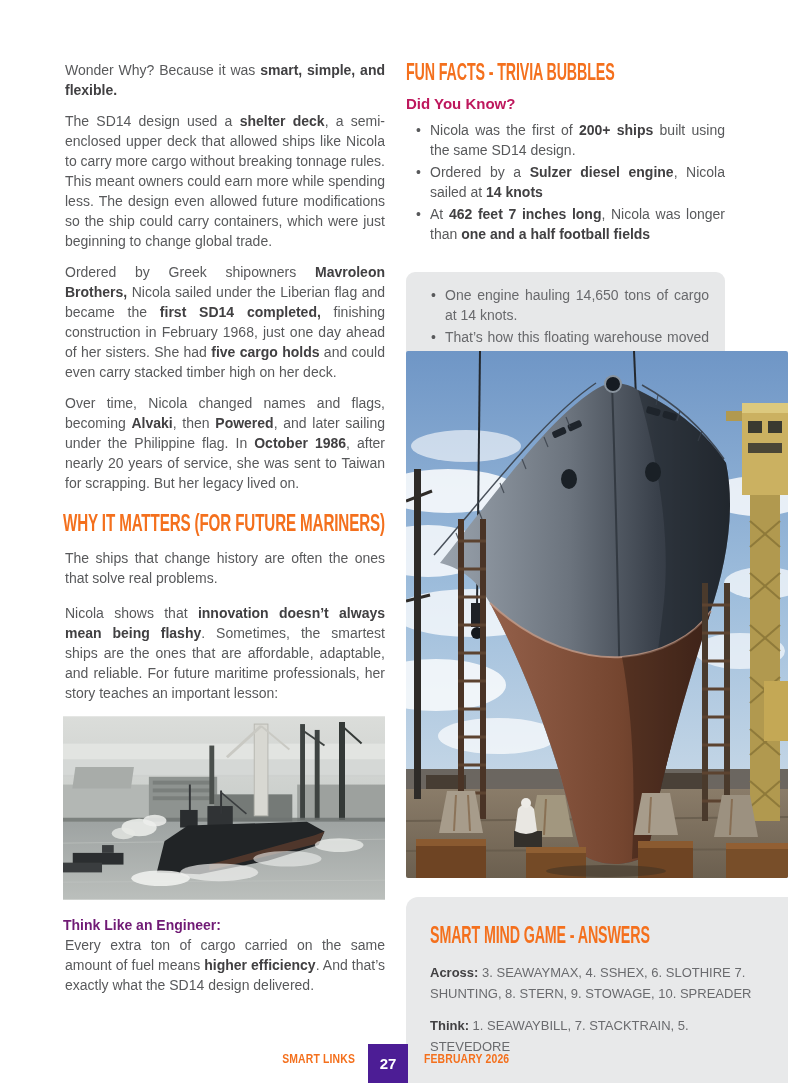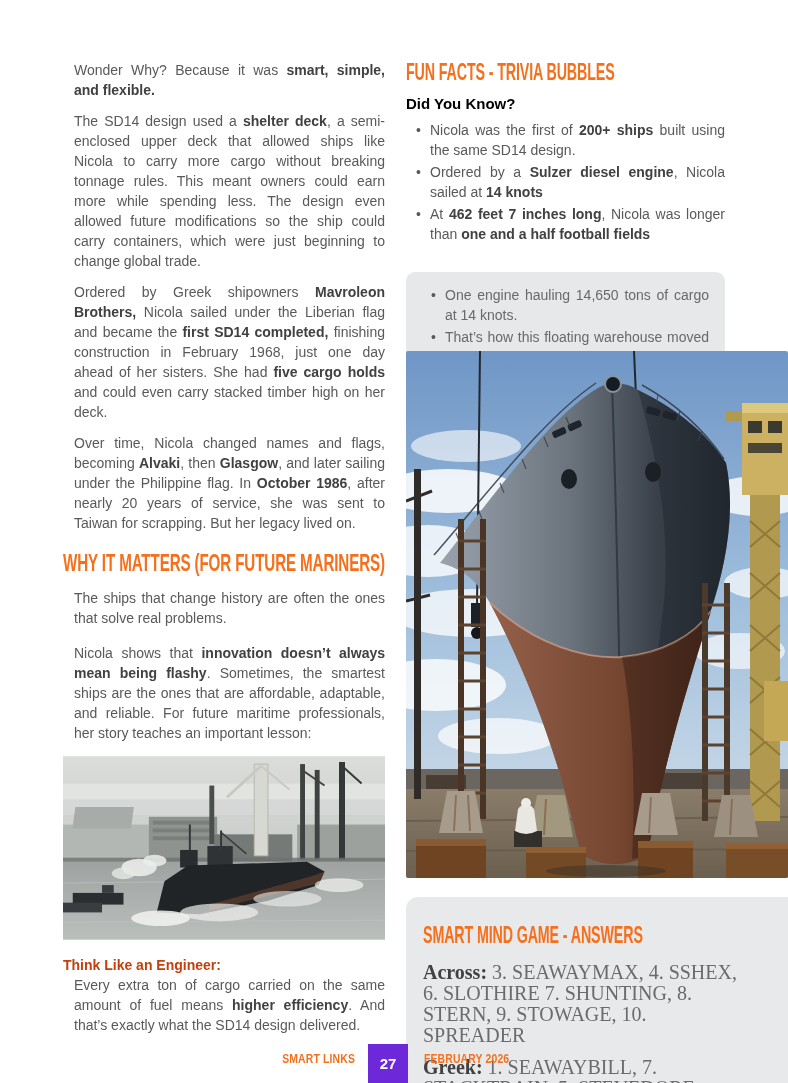--- a/index.html
+++ b/index.html
@@ -6,82 +6,82 @@
   body{
     width:788px;height:1083px;position:relative;overflow:hidden;
     background:#ffffff;
     font-family:"Liberation Sans",sans-serif;
     color:#58595B;
   }
   .col-left{position:absolute;left:63px;top:60px;width:322px;}
   .col-right{position:absolute;left:406px;top:58px;width:319px;}
   p.body{
     font-size:14px;line-height:20px;text-align:justify;
-    margin:0 0 11px 11px;color:#58595B;
+    margin:0 0 11px 2px;color:#58595B;
   }
   .b{font-weight:bold;color:#414042;}
   .hd{
     color:#F4701D;font-weight:800;white-space:nowrap;
     transform-origin:0 50%;margin:0;line-height:28px;
     letter-spacing:-0.2px;
   }
   .hd-left{font-size:23px;transform:scaleX(0.66);margin:16px 0 11px 0;}
   .hd-right{font-size:23px;transform:scaleX(0.62);margin:0 0 9px 0;}
   .hd-answers{font-size:23px;transform:scaleX(0.62);margin:0 0 13px 0;}
-  .subhead{font-size:15px;font-weight:bold;color:#000000;margin:0 0 8px 0;}
+  .subhead{font-size:15px;font-weight:bold;color:#be185d;margin:0 0 8px 0;}
   ul.bullets{list-style:none;margin:0 0 28px 0;padding:0 0 0 10px;}
   ul.bullets li{
     font-size:14px;line-height:20px;text-align:justify;color:#58595B;
     padding-left:14px;position:relative;margin:0 0 2px 0;
   }
   ul.bullets li::before{
     content:"•";position:absolute;left:0;top:0;color:#58595B;
   }
   .graybox{
     background:#E7E8E9;border-radius:9px;
     padding:13px 16px 12px 15px;margin:0;
   }
   .graybox ul.bullets{margin:0;}
   .graybox ul.bullets li{color:#68696C;}
   .photo{display:block;margin:3px 0 13px 0;border-radius:2px;overflow:hidden;}
   .photo svg{display:block;}
   .photo-big{position:absolute;left:406px;top:351px;width:382px;height:527px;}
   .answers-box{
     position:absolute;left:406px;top:897px;width:382px;height:186px;
     background:#E8E9EA;border-top-left-radius:12px;
-    padding:24px 36px 0 17px;box-sizing:border-box;
+    padding:24px 36px 0 24px;box-sizing:border-box;
   }
   .answers-box p{
-    font-size:20px;line-height:21px;color:#6A6B6E;margin:0 0 11px 0;font-family:Liberation Serif, serif;
-  }
-  .lead{font-size:14px;line-height:20px;font-weight:bold;color:#c2410c;margin:0;}
+    font-size:13px;line-height:21px;color:#6A6B6E;margin:0 0 11px 0;
+  }
+  .lead{font-size:14px;line-height:20px;font-weight:bold;color:#701a75;margin:0;}
   .footer-brand{
     position:absolute;left:63px;top:1051px;width:292px;text-align:right;
     font-size:13px;font-weight:800;color:#F4701D;letter-spacing:0.2px;
     transform:scaleX(0.8);transform-origin:100% 50%;white-space:nowrap;
   }
   .footer-pagebox{
     position:absolute;left:368px;top:1044px;width:40px;height:39px;
-    background:#6d28d9;color:#ffffff;display:flex;align-items:center;
+    background:#4c1d95;color:#ffffff;display:flex;align-items:center;
     justify-content:center;font-size:15px;font-weight:bold;
   }
   .footer-issue{
     position:absolute;left:424px;top:1051px;
     font-size:13px;font-weight:800;color:#F4701D;letter-spacing:0.2px;
     transform:scaleX(0.8);transform-origin:0 50%;white-space:nowrap;
   }
 </style>
 </head>
 <body>
 
 <div class="col-left">
   <p class="body"><span>Wonder Why? Because it was </span><span class="b">smart, simple, and flexible.</span></p>
   <p class="body"><span>The SD14 design used a </span><span class="b">shelter deck</span><span>, a semi-enclosed upper deck that allowed ships like Nicola to carry more cargo without breaking tonnage rules. This meant owners could earn more while spending less. The design even allowed future modifications so the ship could carry containers, which were just beginning to change global trade.</span></p>
   <p class="body"><span>Ordered by Greek shipowners </span><span class="b">Mavroleon Brothers,</span><span> Nicola sailed under the Liberian flag and became the </span><span class="b">first SD14 completed,</span><span> finishing construction in February 1968, just one day ahead of her sisters. She had </span><span class="b">five cargo holds</span><span> and could even carry stacked timber high on her deck.</span></p>
-  <p class="body"><span>Over time, Nicola changed names and flags, becoming </span><span class="b">Alvaki</span><span>, then </span><span class="b">Glasgow</span><span>, and later sailing under the Philippine flag. In </span><span class="b">October 1986</span><span>, after nearly 20 years of service, she was sent to Taiwan for scrapping. But her legacy lived on.</span></p>
+  <p class="body"><span>Over time, Nicola changed names and flags, becoming </span><span class="b">Alvaki</span><span>, then </span><span class="b">Powered</span><span>, and later sailing under the Philippine flag. In </span><span class="b">October 1986</span><span>, after nearly 20 years of service, she was sent to Taiwan for scrapping. But her legacy lived on.</span></p>
 
   <h2 class="hd hd-left">WHY IT MATTERS (FOR FUTURE MARINERS)</h2>
 
   <p class="body" style="margin-bottom:15px;"><span>The ships that change history are often the ones that solve real problems.</span></p>
   <p class="body"><span>Nicola shows that </span><span class="b">innovation doesn’t always mean being flashy</span><span>. Sometimes, the smartest ships are the ones that are affordable, adaptable, and reliable. For future maritime professionals, her story teaches an important lesson:</span></p>
 
   <div class="photo">
     <svg width="322" height="188" viewBox="0 0 330 188" xmlns="http://www.w3.org/2000/svg">
       <defs>
         <linearGradient id="lsky" x1="0" y1="0" x2="0" y2="1">
@@ -327,20 +327,20 @@
 
     <rect x="108" y="480" width="28" height="16" fill="#33302B"></rect>
     <path d="M 112,458 q 8,-10 16,0 l 3,22 q -11,6 -22,0 Z" fill="#E9E7E2"></path>
     <circle cx="120" cy="452" r="5" fill="#EDEBE6"></circle>
   </svg>
 </div>
 
 <div class="answers-box">
   <h2 class="hd hd-answers">SMART MIND GAME - ANSWERS</h2>
   <p><span class="b">Across:</span><span> 3. SEAWAYMAX, 4. SSHEX, 6. SLOTHIRE 7. SHUNTING, 8. STERN, 9. STOWAGE, 10. SPREADER</span></p>
-  <p><span class="b">Greek:</span><span> 1. SEAWAYBILL, 7. STACKTRAIN, 5. STEVEDORE</span></p>
+  <p><span class="b">Think:</span><span> 1. SEAWAYBILL, 7. STACKTRAIN, 5. STEVEDORE</span></p>
 </div>
 
 <div class="footer-brand">SMART LINKS</div>
 <div class="footer-pagebox">
   <span>27</span>
 </div>
 <div class="footer-issue">FEBRUARY 2026</div>
 
 </body></html>

